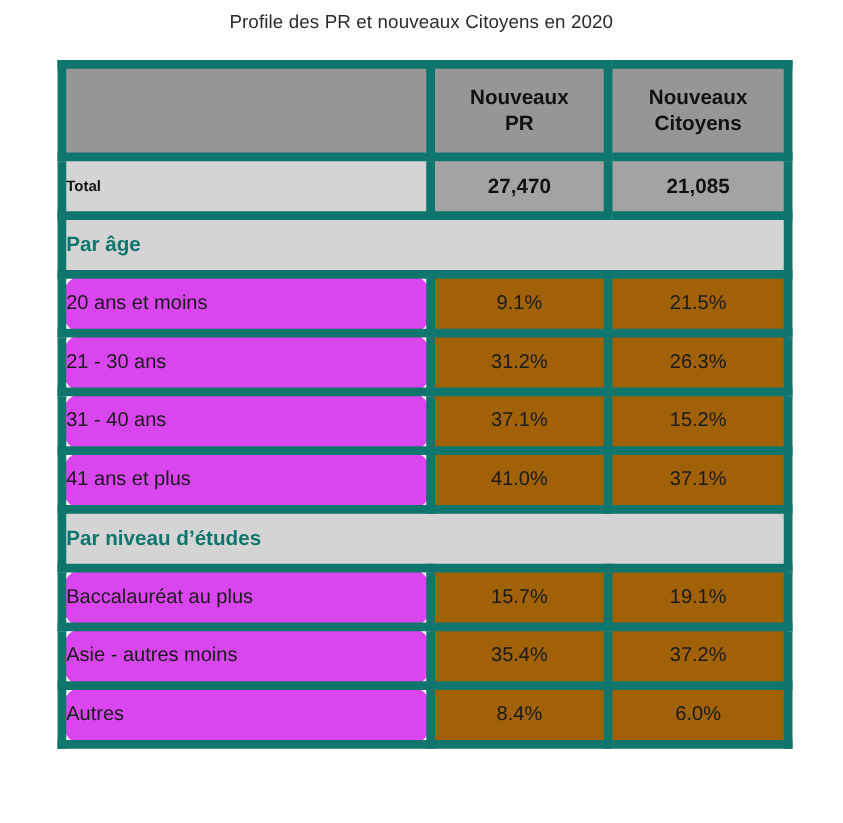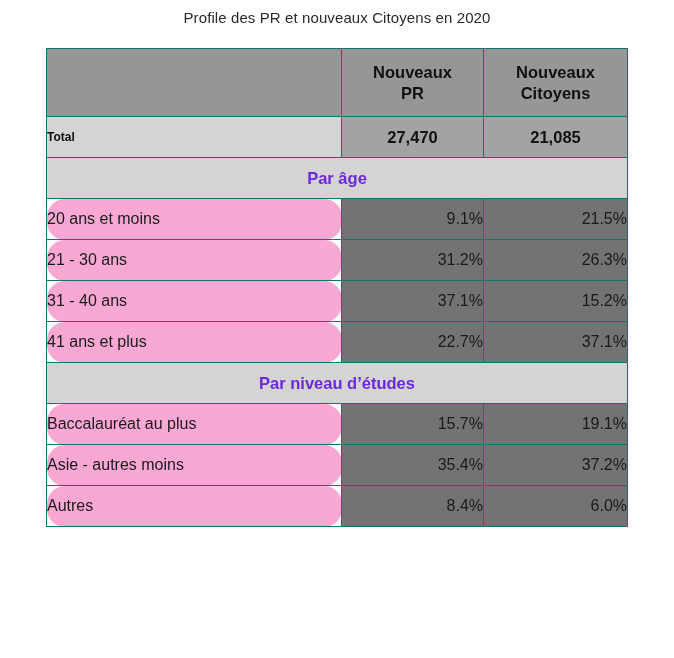--- a/index.html
+++ b/index.html
@@ -31,21 +31,21 @@
     position: absolute;
     left: 46px;
     top: 48px;
     width: 581px;
     border-collapse: collapse;
     table-layout: fixed;
   }
 
   #profile-table td,
   #profile-table th {
-    border: 1px solid #0f766e;
+    border: 7px solid #0f766e;
     padding: 0;
     margin: 0;
   }
 
   col.col-label  { width: 295px; }
   col.col-val-a  { width: 142px; }
   col.col-val-b  { width: 144px; }
 
   
   .hdr-corner {
@@ -82,42 +82,42 @@
     vertical-align: middle;
     font-size: 16.5px;
     font-weight: bold;
     color: #111111;
   }
 
   
   .section-row td {
     background: #d4d4d4;
     height: 40px;
-    text-align: center;
+    text-align: left;
     vertical-align: middle;
     font-size: 16.5px;
     font-weight: bold;
-    color: #6d28d9;
+    color: #0f766e;
   }
 
   
   .data-label {
-    background: #f9a8d4;
+    background: #d946ef;
     height: 40px;
     vertical-align: middle;
     font-size: 16px;
     font-weight: normal;
     color: #1a1a1a;
     padding-left: 9px;
     border-radius: 18px;
   }
   .data-val {
-    background: #737373;
+    background: #a16207;
     height: 40px;
-    text-align: right;
+    text-align: center;
     vertical-align: middle;
     font-size: 16px;
     font-weight: normal;
     color: #1a1a1a;
   }
 </style>
 </head>
 <body>
 
 <div id="page-title">Profile des PR et nouveaux Citoyens en 2020</div>
@@ -152,21 +152,21 @@
         <td class="data-val">31.2%</td>
         <td class="data-val">26.3%</td>
       </tr>
       <tr class="data-row">
         <td class="data-label">31 - 40 ans</td>
         <td class="data-val">37.1%</td>
         <td class="data-val">15.2%</td>
       </tr>
       <tr class="data-row">
         <td class="data-label">41 ans et plus</td>
-        <td class="data-val">22.7%</td>
+        <td class="data-val">41.0%</td>
         <td class="data-val">37.1%</td>
       </tr>
       <tr class="section-row">
         <td colspan="3">Par niveau d’études</td>
       </tr>
       <tr class="data-row">
         <td class="data-label">Baccalauréat au plus</td>
         <td class="data-val">15.7%</td>
         <td class="data-val">19.1%</td>
       </tr>

